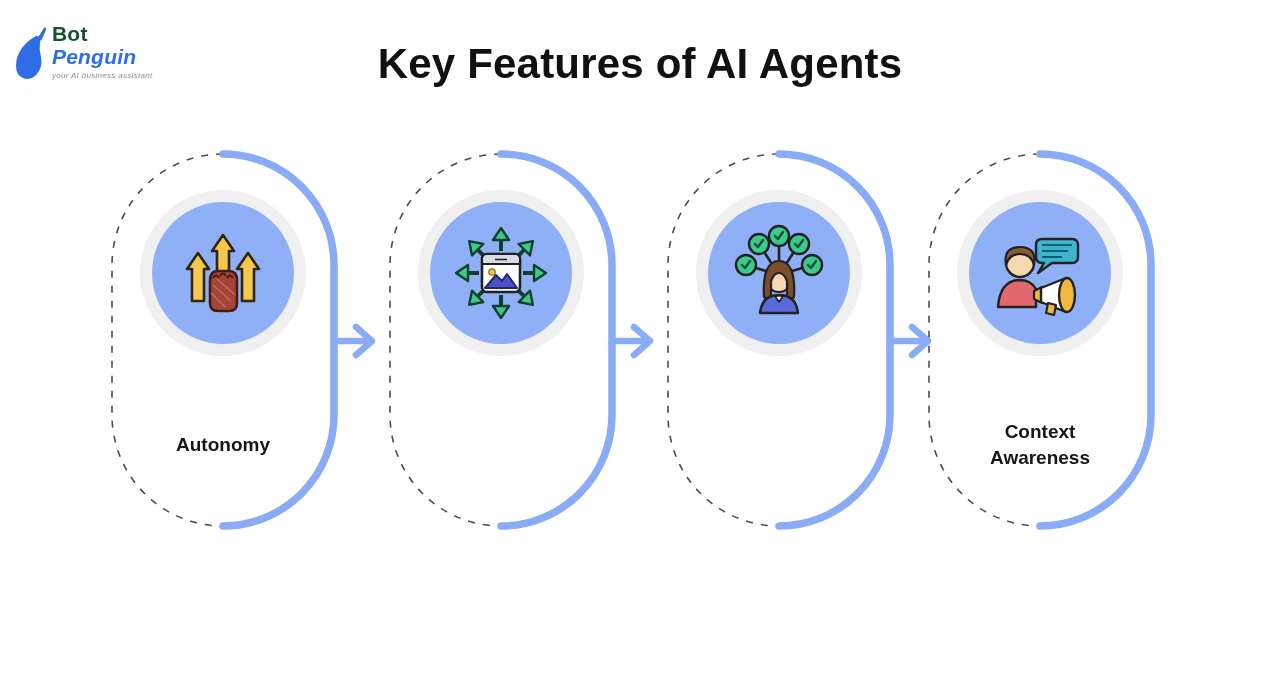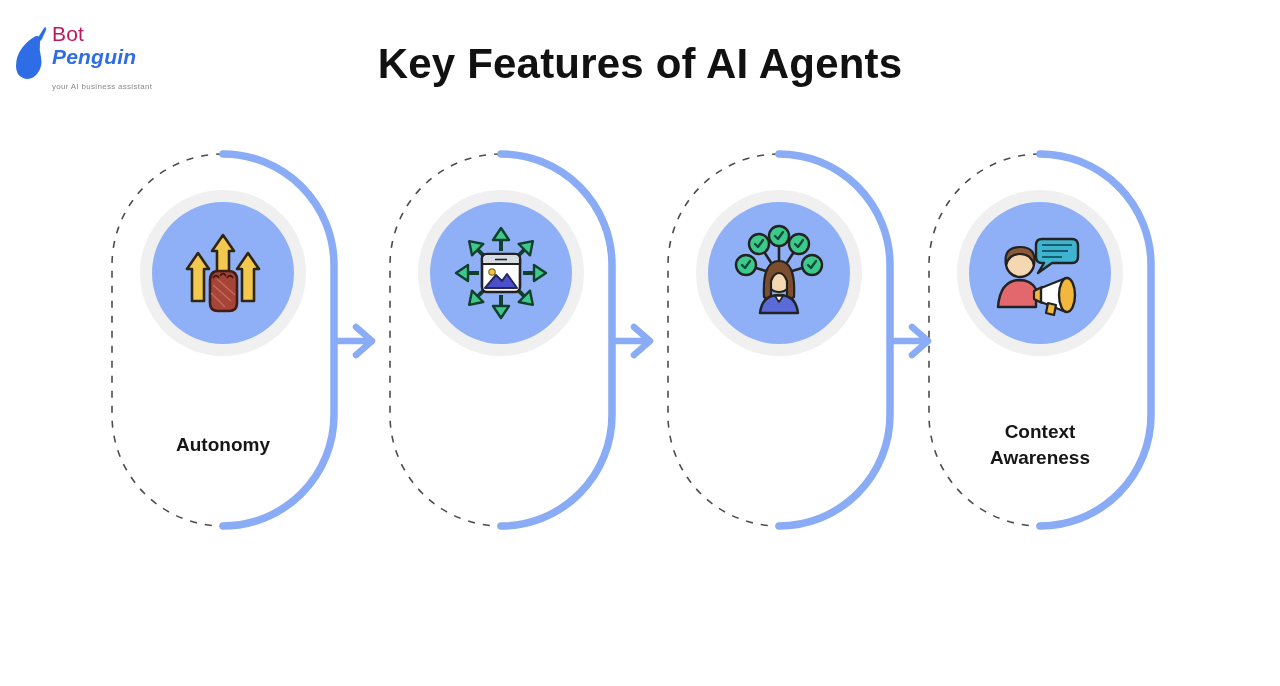--- a/index.html
+++ b/index.html
@@ -13,23 +13,23 @@
   *{margin:0;padding:0;box-sizing:border-box;}
   html,body{background:#ffffff;}
   body{
     width:1280px;height:686px;position:relative;overflow:hidden;
     font-family:"Liberation Sans",sans-serif;
   }
   
   .logo{position:absolute;left:14px;top:22px;display:flex;align-items:flex-start;}
   .logo svg{width:36px;height:56px;display:block;margin-top:4px;}
   .logo-text{margin-left:2px;}
-  .logo-bot{font-size:21px;font-weight:normal;color:#be185d;line-height:23px;letter-spacing:.2px;}
+  .logo-bot{font-size:21px;font-weight:bold;color:#14532d;line-height:23px;letter-spacing:.2px;}
   .logo-penguin{font-size:21px;font-weight:bold;color:var(--brand-blue);line-height:23px;letter-spacing:.2px;font-style:italic;}
-  .logo-tagline{font-size:8px;color:#8b8b8b;margin-top:14px;letter-spacing:.3px;}
+  .logo-tagline{font-size:8px;font-style:italic;color:#8b8b8b;margin-top:3px;letter-spacing:.3px;}
   
   .title{
     position:absolute;left:0;right:0;top:40px;text-align:center;
     font-size:42px;font-weight:bold;color:var(--title-black);letter-spacing:.2px;
   }
   
   .card{position:absolute;top:150px;width:230px;height:380px;}
   .card .outline{position:absolute;left:0;top:0;width:230px;height:380px;}
   .icon-ring{
     position:absolute;left:32px;top:40px;width:166px;height:166px;border-radius:50%;

